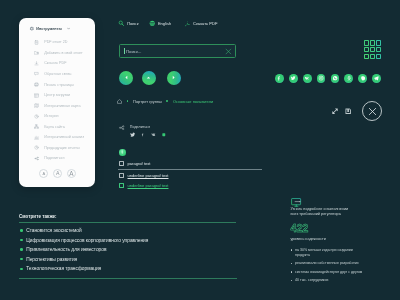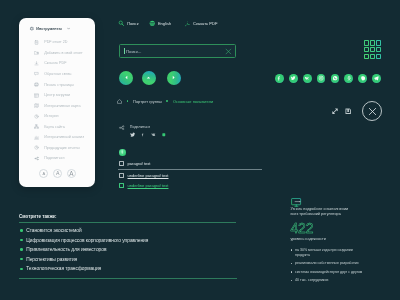--- a/index.html
+++ b/index.html
@@ -90,21 +90,21 @@
         border:1.25px solid #40cc7a;}
   .qr i.c2{border-color:#3ecb83;} .qr i.c3{border-color:#33c2a5;}
   .qr i.r2c3{border-color:#36c68f;} .qr i.r3c1{border-color:#45d273;}
   .rtools{position:absolute;left:332px;top:101px;display:flex;align-items:center;gap:6.5px;height:20px;}
   .closebtn{width:20.2px;height:20.2px;border-radius:50%;border:.7px solid #b9c4c6;
             display:flex;align-items:center;justify-content:center;box-sizing:border-box;margin-left:4.5px;}
 
   
   .infocard{position:absolute;left:290.5px;top:193px;width:108px;}
   .ic-text{font-size:3.8px;color:#ccd7d9;line-height:1.55;margin-top:4.6px;width:60px;}
-  .ic-stat{font-size:14px;line-height:10.2px;margin-top:4.8px;font-weight:400;
+  .ic-stat{font-size:11px;line-height:10.2px;margin-top:4.8px;font-weight:700;
            color:transparent;-webkit-text-stroke:.42px #43da88;letter-spacing:-.2px;}
   .ic-statlbl{font-size:3.7px;color:#cdd8da;margin-top:3.2px;}
   .ic-bul{display:flex;gap:3.2px;margin-top:3px;}
   .ic-bul:first-child{margin-top:7.3px;}
   .ic-bul .b{width:1.4px;height:1.4px;border-radius:50%;background:#c6d1d3;margin-top:1.6px;flex:0 0 1.4px;}
   .ic-bul .t{font-size:3.55px;color:#c4d0d2;line-height:1.5;width:70px;}
 </style>
 </head>
 <body>
 

